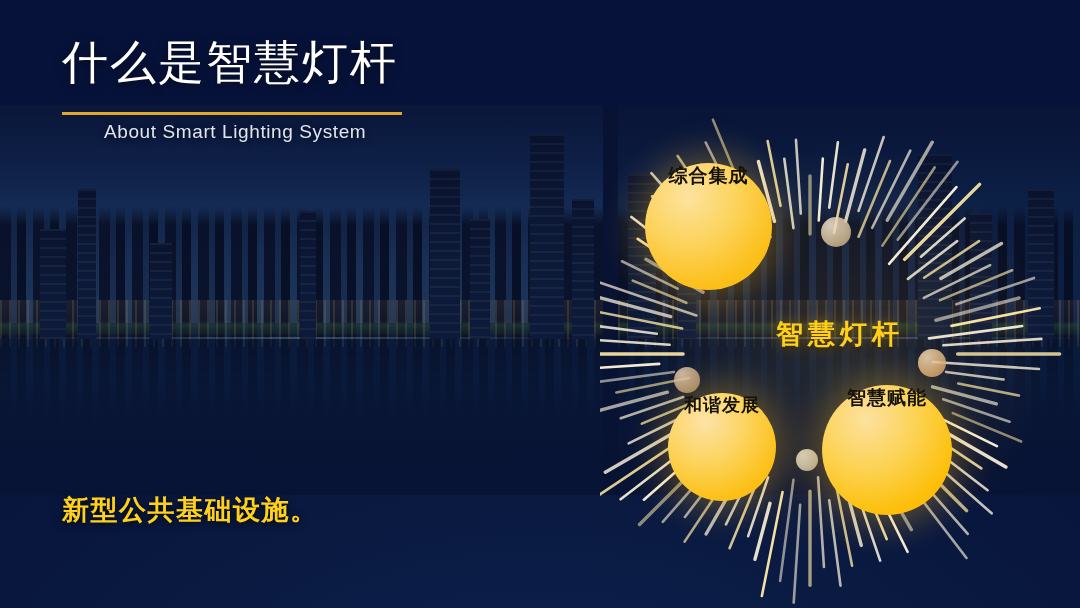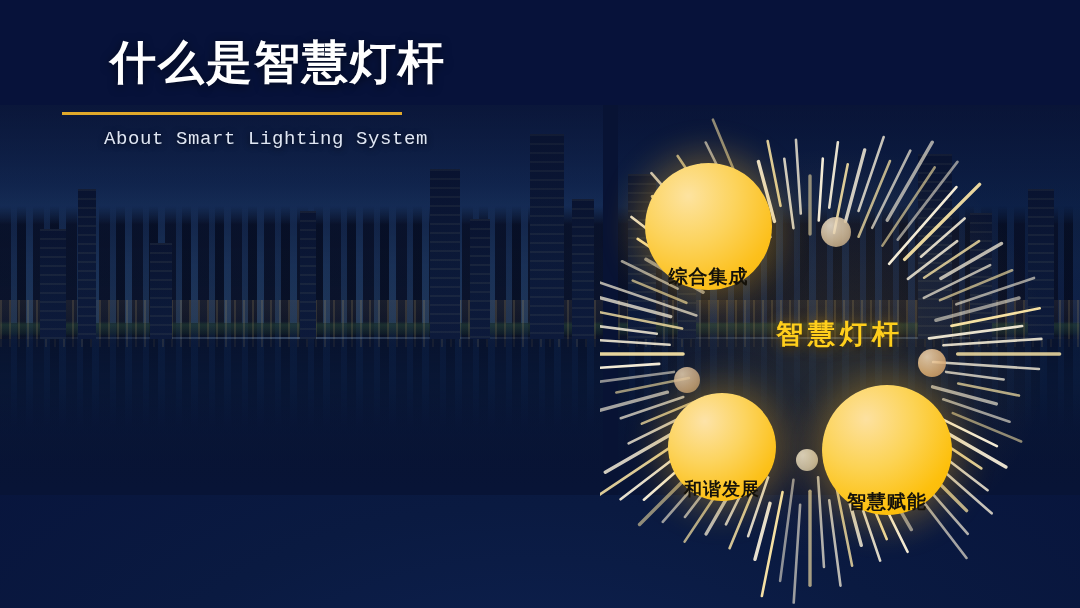--- a/index.html
+++ b/index.html
@@ -82,34 +82,32 @@
   }
   .panel-fade-bottom{
     position:absolute;left:0;bottom:0;width:100%;height:26%;
     background:linear-gradient(180deg,transparent,#081436 92%);
   }
   .seam{position:absolute;left:603px;top:105px;width:15px;height:390px;background:#081334;}
 
   
   .title{
     position:absolute;left:62px;top:36px;
-    font-size:46px;line-height:1.15;font-weight:700;color:#ffffff;
+    font-size:46px;line-height:1.15;font-weight:400;color:#ffffff;
     letter-spacing:2px;
     text-shadow:0 2px 10px rgba(0,0,0,.55);
-    margin-left:48px;
   }
   .title-rule{
     position:absolute;left:62px;top:112px;width:340px;height:3px;
     background:#e0a92b;
   }
   .subtitle{
-    position:absolute;left:104px;top:128px;
+    position:absolute;left:104px;top:121px;
     font-size:19px;color:#dfe6f3;letter-spacing:.6px;
     text-shadow:0 1px 6px rgba(0,0,0,.7);
-    font-family:Liberation Mono, monospace;
   }
 
   
   .body-copy{
     position:absolute;left:62px;top:186px;width:500px;
     font-size:20.5px;line-height:41px;color:#f2f5fb;
     text-shadow:0 1px 7px rgba(3,8,24,.95), 0 0 3px rgba(3,8,24,.9);
   }
   .kw{color:#ffd11a;font-weight:700;font-size:25px;letter-spacing:1px;
       text-shadow:0 1px 6px rgba(0,0,0,.8);}
@@ -124,21 +122,21 @@
   .burst{position:absolute;left:0;top:0;width:480px;height:508px;}
   .glowpad{
     position:absolute;left:50%;top:50%;width:420px;height:420px;
     transform:translate(-50%,-50%);
     background:radial-gradient(circle, rgba(255,196,40,.12) 0%, rgba(255,180,40,.05) 45%, transparent 70%);
     pointer-events:none;
   }
 
   .node{
     position:absolute;border-radius:50%;
-    display:flex;align-items:flex-end;justify-content:center;
+    display:flex;align-items:flex-start;justify-content:center;
     color:#15120a;font-weight:700;letter-spacing:1px;
     box-shadow:0 0 34px 10px rgba(255,186,30,.30);
   }
   .node.n1{left:45px;top:63px;width:127px;height:127px;font-size:19px;
     background:radial-gradient(circle at 34% 26%, #fde3a0 0%, #fcd35c 38%, #fcc01c 72%, #f7b407 100%);}
   .node.n2{left:255px;top:118px;width:105px;height:105px;font-size:18px;
     background:radial-gradient(circle at 34% 26%, #fde0a0 0%, #fcd257 38%, #fdc110 72%, #f8b503 100%);}
   .node.n3{left:68px;top:293px;width:108px;height:108px;font-size:18px;
     background:radial-gradient(circle at 34% 26%, #fde3a8 0%, #fcd45f 38%, #fcc11a 72%, #f7b406 100%);}
   .node.n4{left:222px;top:285px;width:130px;height:130px;font-size:19px;
@@ -205,20 +203,21 @@
       <div class="tower" style="left:410px;width:26px;height:150px;"></div>
     </div>
     <div class="panel-tint"></div>
     <div class="panel-fade-bottom"></div>
   </div>
 
   <div class="title">什么是智慧灯杆</div>
   <div class="title-rule"></div>
   <div class="subtitle">About Smart Lighting System</div>
 
+  <div class="closing">新型公共基础设施。</div>
 
   <div class="diagram">
     <div class="glowpad"></div>
     <svg class="burst" viewBox="0 0 480 508">
       <defs>
         <linearGradient id="rg" x1="0" y1="0" x2="1" y2="0">
           <stop offset="0%" stop-color="#fff8e0" stop-opacity="0.25"></stop>
           <stop offset="45%" stop-color="#fff3cf" stop-opacity="0.95"></stop>
           <stop offset="100%" stop-color="#f6e2a8" stop-opacity="0.9"></stop>
         </linearGradient>

